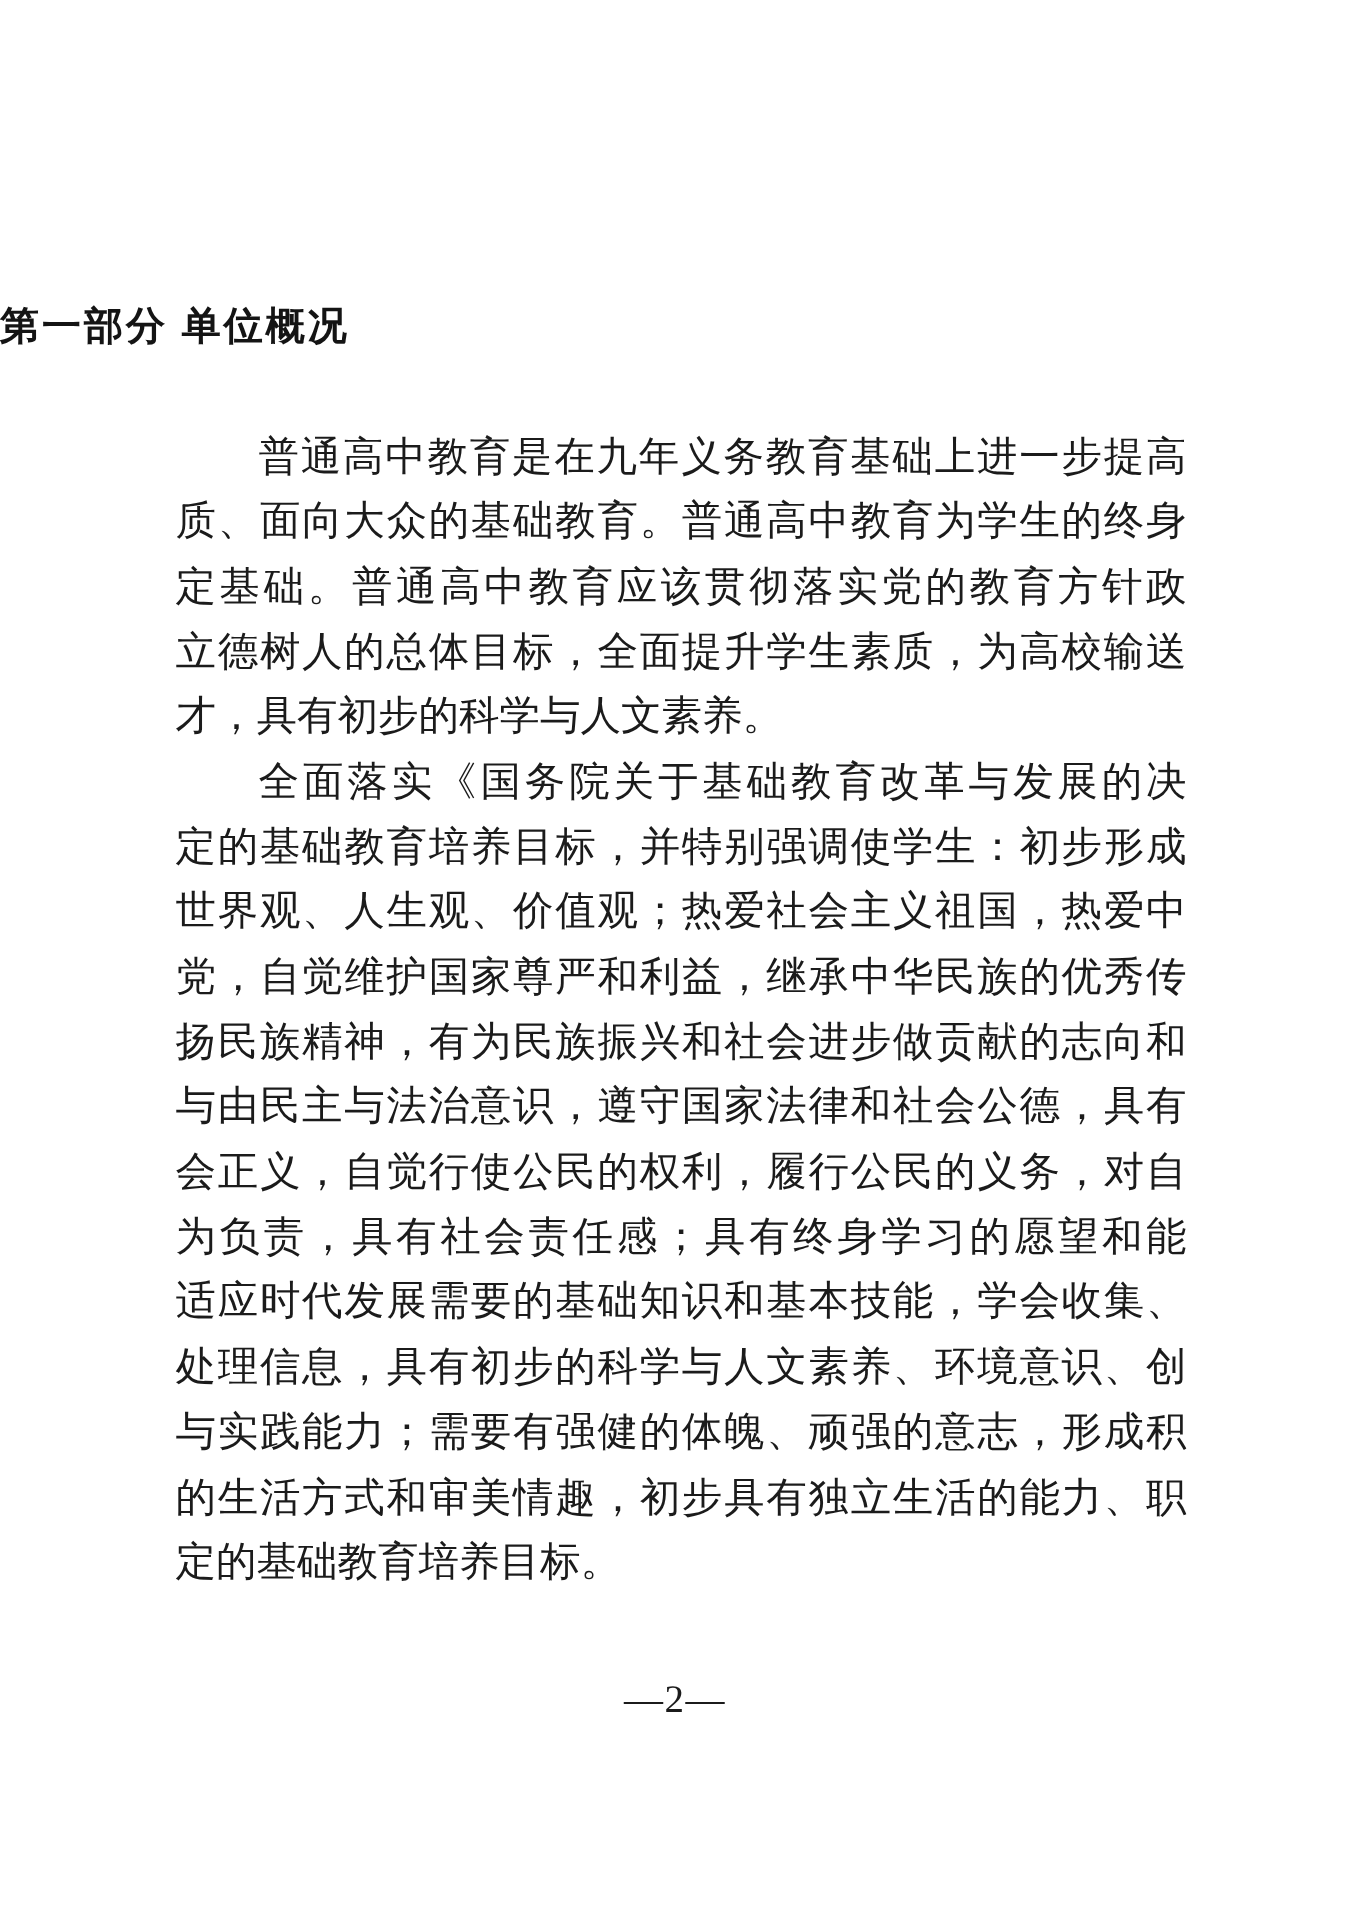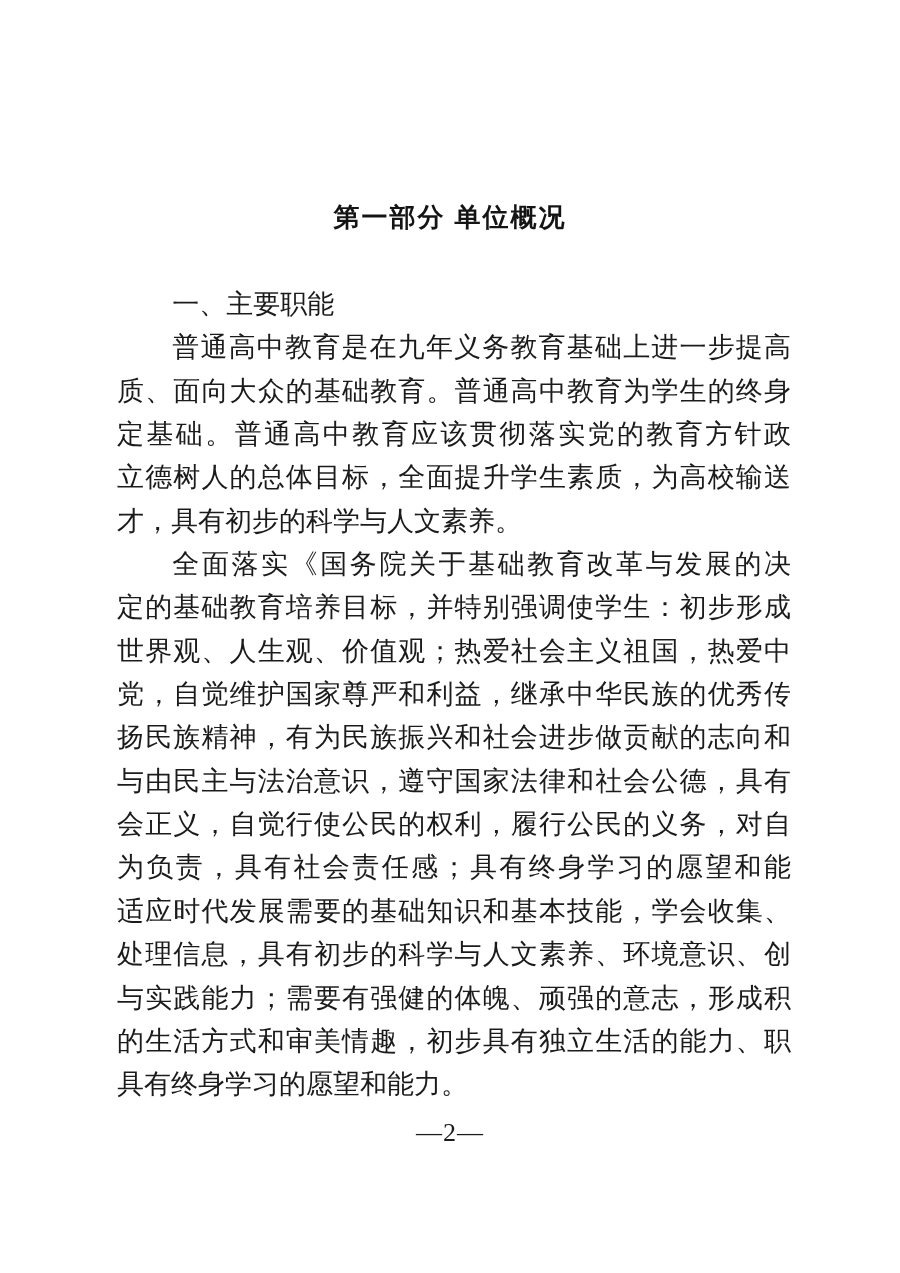--- a/index.html
+++ b/index.html
@@ -14,21 +14,21 @@
     background: #ffffff;
     color: #1b1b1b;
     overflow: hidden;
   }
   .doc-title {
     position: absolute;
     top: 200px;
     left: 0;
     width: 100%;
     margin: 0;
-    text-align: center;
+    text-align: left;
     font-family: "Liberation Sans", sans-serif;
     font-weight: 700;
     font-size: 26px;
     letter-spacing: 2px;
     color: #141414;
   }
   .content {
     position: absolute;
     left: 117px;
     top: 283px;
@@ -64,39 +64,38 @@
 </style>
 </head>
 <body>
 
 <div class="page">
 
   <h1 class="doc-title">第一部分 单位概况</h1>
 
   <div class="content">
 
-    <div class="line indent">一、主要职能</div>
 
     <div class="line indent j">普通高中教育是在九年义务教育基础上进一步提高国民素</div>
     <div class="line j">质、面向大众的基础教育。普通高中教育为学生的终身发展奠</div>
     <div class="line j">定基础。普通高中教育应该贯彻落实党的教育方针政策，坚持</div>
     <div class="line j">立德树人的总体目标，全面提升学生素质，为高校输送优秀人</div>
     <div class="line">才，具有初步的科学与人文素养。</div>
 
     <div class="line indent j">全面落实《国务院关于基础教育改革与发展的决定》所确</div>
     <div class="line j">定的基础教育培养目标，并特别强调使学生：初步形成正确的</div>
     <div class="line j">世界观、人生观、价值观；热爱社会主义祖国，热爱中国共产</div>
     <div class="line j">党，自觉维护国家尊严和利益，继承中华民族的优秀传统，弘</div>
     <div class="line j">扬民族精神，有为民族振兴和社会进步做贡献的志向和愿望；</div>
     <div class="line j">与由民主与法治意识，遵守国家法律和社会公德，具有维护社</div>
     <div class="line j">会正义，自觉行使公民的权利，履行公民的义务，对自己的行</div>
     <div class="line j">为负责，具有社会责任感；具有终身学习的愿望和能力，掌握</div>
     <div class="line j">适应时代发展需要的基础知识和基本技能，学会收集、判断和</div>
     <div class="line j">处理信息，具有初步的科学与人文素养、环境意识、创新精神</div>
     <div class="line j">与实践能力；需要有强健的体魄、顽强的意志，形成积极健康</div>
     <div class="line j">的生活方式和审美情趣，初步具有独立生活的能力、职业意识、</div>
-    <div class="line">具有终身学习的愿望和能力。</div>
+    <div class="line">定的基础教育培养目标。</div>
 
   </div>
 
   <div class="page-num">—2—</div>
 
 </div>
 
 </body></html>

